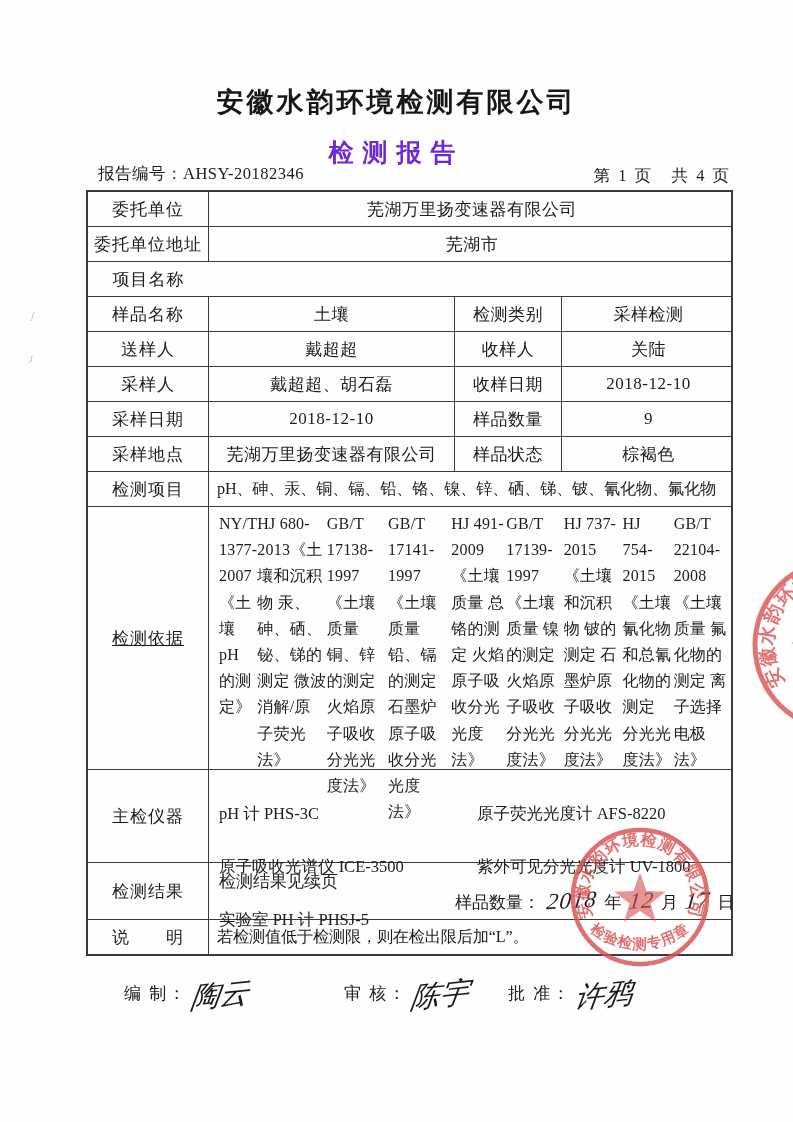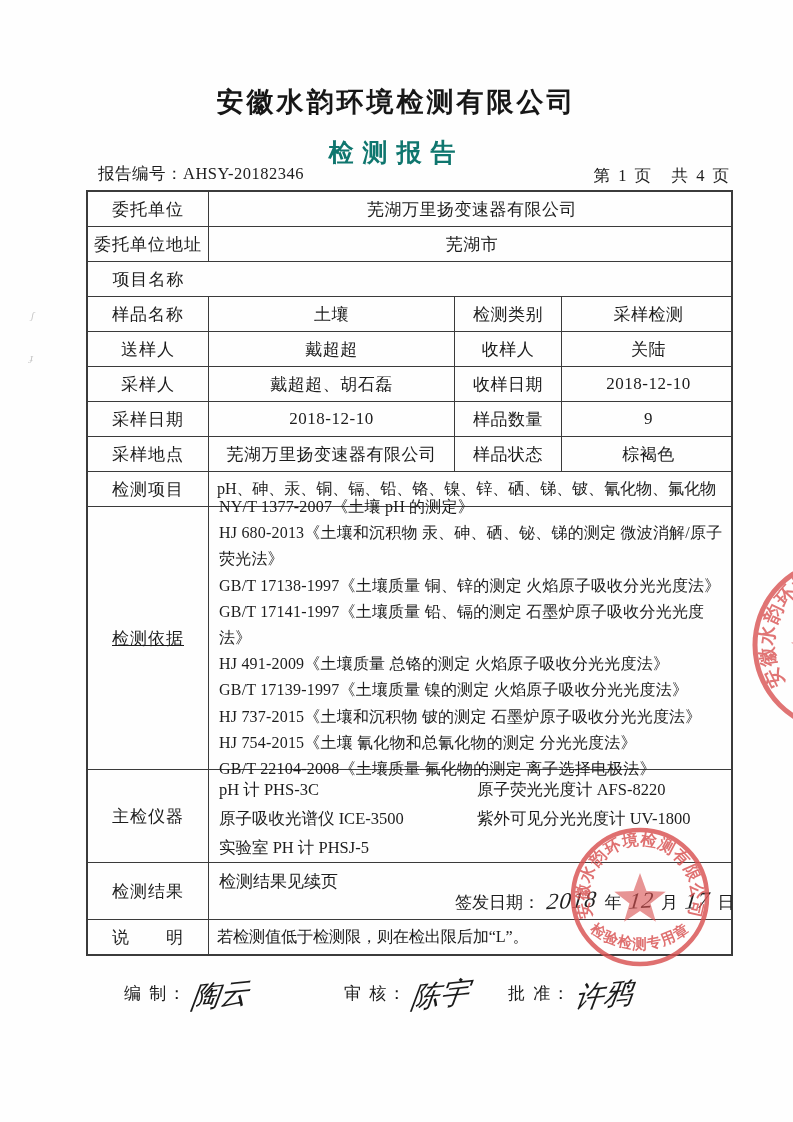--- a/index.html
+++ b/index.html
@@ -7,21 +7,21 @@
   .page {
     position: relative; width: 793px; height: 1122px; background: #fefefe;
     overflow: hidden; color: #1c1c1c; padding-left: 44px;
   }
   .company-title {
     position: absolute; top: 84px; left: 0; width: 100%;
     text-align: center; font-size: 27px; font-weight: 600; letter-spacing: 3px; color: #171717;
   }
   .doc-title {
     position: absolute; top: 136px; left: 0; width: 100%;
-    text-align: center; font-size: 25px; font-weight: 600; letter-spacing: 9px; color: #0f766e;
+    text-align: center; font-size: 25px; font-weight: 600; letter-spacing: 9px; color: #6d28d9;
   }
   .meta-line { position: absolute; top: 163px; left: 86px; width: 647px; font-size: 16.5px; }
   .report-no { position: absolute; left: 12px; top: 0; letter-spacing: 0.5px; }
   .page-info { position: absolute; right: 2px; top: 2px; letter-spacing: 2px; }
 
   .report-table {
     position: absolute; left: 86px; top: 190px; width: 647px;
     border: 2px solid #3b3b3b; background: transparent;
   }
   .t-row { display: flex; border-bottom: 1.5px solid #3b3b3b; }
@@ -30,29 +30,29 @@
   .cell:last-child { border-right: none; }
   .c-label { width: 121px; flex: 0 0 121px; font-size: 17px; letter-spacing: 1px; text-align: center; }
   .c2 { width: 246px; flex: 0 0 246px; }
   .c3 { width: 107px; flex: 0 0 107px; }
   .c4 { width: 173px; flex: 0 0 173px; }
   .c-wide { width: 526px; flex: 0 0 526px; }
   .val { font-size: 17px; letter-spacing: 0.5px; }
   .h35 { height: 35px; }
   .items-val { font-size: 16.2px; justify-content: flex-start; padding-left: 8px; letter-spacing: -0.2px; }
 
-  .basis-cell { height: 262px; flex-direction: column; align-items: flex-start; justify-content: center;
+  .basis-cell { height: 262px; flex-direction: row; align-items: flex-start; justify-content: center;
     padding: 4px 8px 4px 10px; }
   .basis-line { font-size: 16px; line-height: 26.2px; letter-spacing: 0.2px; }
 
   .instr-cell { height: 92px; position: relative; display: block; padding: 6px 0 0 10px; }
   .instr-col { position: absolute; top: 5px; }
   .instr-left { left: 10px; }
   .instr-right { left: 268px; }
-  .instr-line { font-size: 16.5px; line-height: 29px; }
+  .instr-line { font-size: 16.5px; line-height: 29px; margin-top: 24px; }
 
   .result-cell { height: 56px; position: relative; display: block; }
   .result-text { position: absolute; left: 10px; top: 7px; font-size: 17px; }
   .issue-line { position: absolute; left: 246px; bottom: 5px; font-size: 17px; white-space: nowrap; }
   .hand { font-style: italic; display: inline-block; font-size: 23px; color: #1f1f1f;
     transform: skewX(-9deg) rotate(-3deg); letter-spacing: 1px; padding: 0 3px; }
   .h34 { height: 34px; }
 
   .sig-row { position: absolute; top: 966px; left: 0; width: 793px; height: 80px; }
   .sig-item { position: absolute; font-size: 17px; letter-spacing: 2px; }
@@ -167,21 +167,21 @@
           <div class="instr-line">紫外可见分光光度计  UV-1800</div>
         </div>
       </div>
     </div>
 
     <div class="t-row">
       <div class="cell c-label" style="height:56px;">检测结果</div>
       <div class="cell c-wide result-cell">
         <div class="result-text">检测结果见续页</div>
         <div class="issue-line">
-          <span>签发日期：</span>
+          <span>样品数量：</span>
           <span class="hand">2018</span>
           <span>年</span>
           <span class="hand">12</span>
           <span>月</span>
           <span class="hand">17</span>
           <span>日</span>
         </div>
       </div>
     </div>
 

